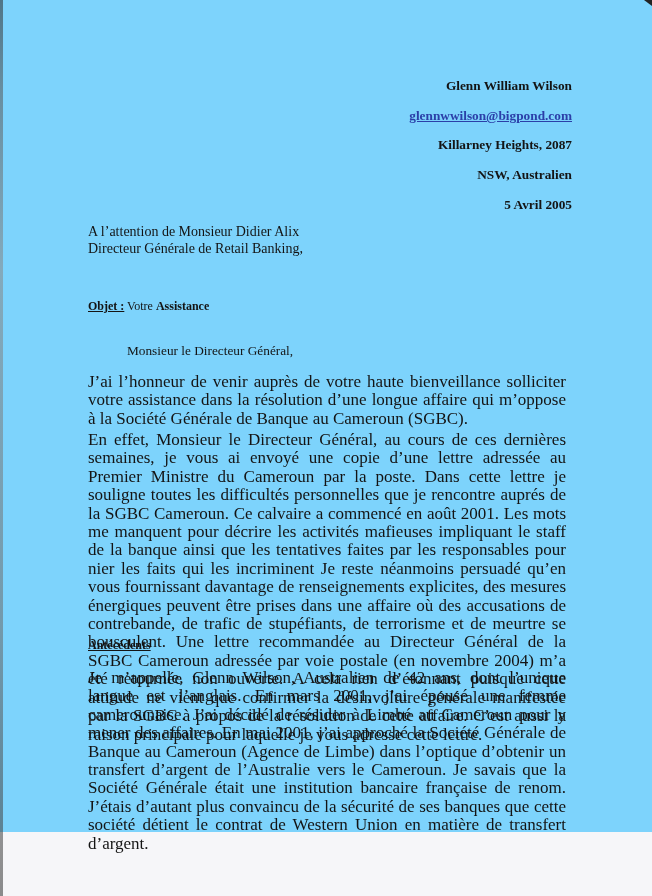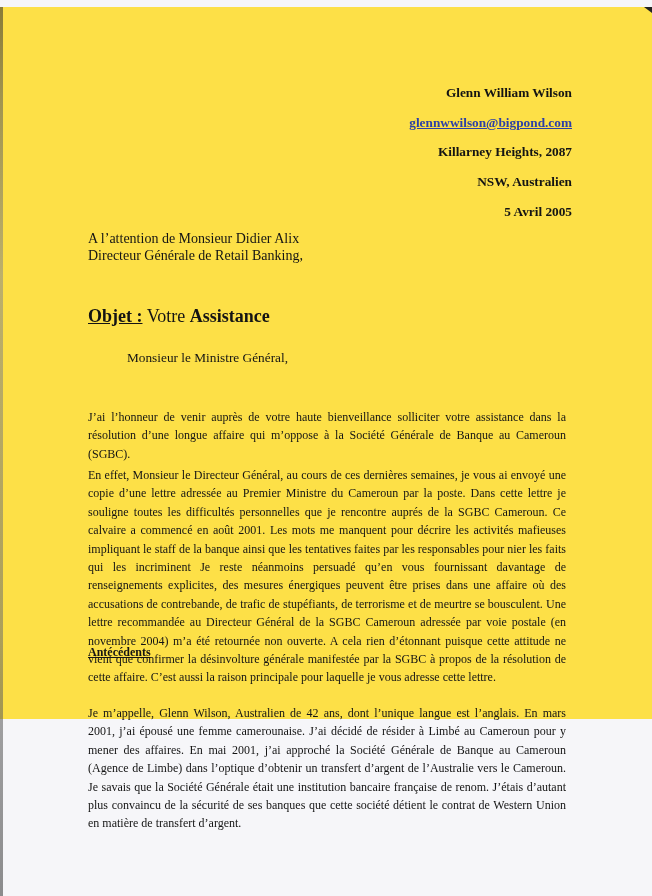--- a/index.html
+++ b/index.html
@@ -10,23 +10,23 @@
       width: 652px;
       height: 896px;
       background: #f6f6f9;
       position: relative;
       overflow: hidden;
       font-family: "Liberation Serif", "DejaVu Serif", serif;
       color: #141414;
     }
     .page {
       position: absolute;
-      left: 0; top: 7px;
-      width: 652px; height: 712px;
-      background: #fde047;
+      left: 0; top: 0;
+      width: 652px; height: 832px;
+      background: #7dd3fc;
     }
     .scan-left {
       position: absolute;
       left: 0; top: 0;
       width: 3px; height: 896px;
       background: linear-gradient(to bottom, #2a2a2a 0%, #555 10%, #888 30%, #6a6a6a 70%, #333 100%);
       opacity: 0.55;
     }
     .scan-corner {
       position: absolute;
@@ -59,43 +59,42 @@
       left: 88px;
       top: 224px;
       font-weight: normal;
       font-size: 14px;
       line-height: 16.5px;
     }
     .subject {
       position: absolute;
       left: 88px;
       top: 299px;
-      font-size: 18px;
+      font-size: 12px;
     }
     .subject .label {
       font-weight: bold;
       text-decoration: underline;
     }
     .subject .strong {
       font-weight: bold;
     }
     .salutation {
       position: absolute;
       left: 127px;
       top: 343px;
       font-size: 13.3px;
     }
     .para {
       position: absolute;
       left: 88px;
       width: 478px;
-      font-size: 12px;
+      font-size: 17px;
       line-height: 18.4px;
       text-align: justify;
-      margin-top: 28px;
     }
     .heading {
       position: absolute;
       left: 88px;
       top: 638px;
       font-size: 12px;
       font-weight: bold;
       text-decoration: underline;
     }
   </style>
@@ -116,21 +115,21 @@
 
   <div class="recipient">
     <div>A l’attention de Monsieur Didier Alix</div>
     <div>Directeur Générale de Retail Banking,</div>
   </div>
 
   <div class="subject">
     <span class="label">Objet :</span><span style="white-space:pre;"> Votre </span><span class="strong">Assistance</span>
   </div>
 
-  <div class="salutation">Monsieur le Ministre Général,</div>
+  <div class="salutation">Monsieur le Directeur Général,</div>
 
   <div class="para" style="top:373px;">J’ai l’honneur de venir auprès de votre haute bienveillance solliciter votre assistance dans la résolution d’une longue affaire qui m’oppose à la Société Générale de Banque au Cameroun (SGBC).</div>
   <div class="para" style="top:431px;">En effet, Monsieur le Directeur Général, au cours de ces  dernières semaines, je vous ai envoyé  une copie d’une lettre adressée au Premier Ministre du Cameroun par la poste. Dans cette lettre je souligne toutes les difficultés personnelles que je rencontre auprés de la SGBC Cameroun. Ce calvaire a commencé en août 2001.  Les mots me manquent pour décrire les activités mafieuses impliquant le staff de la banque ainsi que les tentatives faites par les responsables pour nier les faits qui les incriminent  Je reste néanmoins persuadé qu’en vous fournissant davantage de renseignements explicites, des mesures énergiques peuvent être prises dans une affaire où des accusations de contrebande, de trafic de stupéfiants, de terrorisme et de meurtre se bousculent.  Une lettre recommandée au Directeur Général de la SGBC Cameroun adressée par voie postale (en novembre 2004) m’a été retournée non ouverte. A cela rien d’étonnant puisque cette attitude ne vient que confirmer la désinvolture générale manifestée par la SGBC à propos de la résolution de cette affaire. C’est aussi la raison principale pour laquelle je vous adresse cette lettre.</div>
 
   <div class="heading">Antécédents</div>
 
   <div class="para" style="top:669px;">Je m’appelle, Glenn Wilson, Australien de 42 ans, dont l’unique langue est l’anglais. En mars 2001, j’ai épousé une femme camerounaise. J’ai décidé de résider à Limbé au Cameroun pour y mener des affaires. En mai 2001, j’ai approché la Société Générale de Banque au Cameroun (Agence de Limbe) dans l’optique d’obtenir un transfert d’argent de l’Australie vers le Cameroun. Je savais que la Société Générale était une institution bancaire française de renom. J’étais d’autant plus convaincu de la sécurité de ses banques que cette société détient le contrat de Western Union en matière de transfert d’argent.</div>
 </div>
 
 </body></html>

